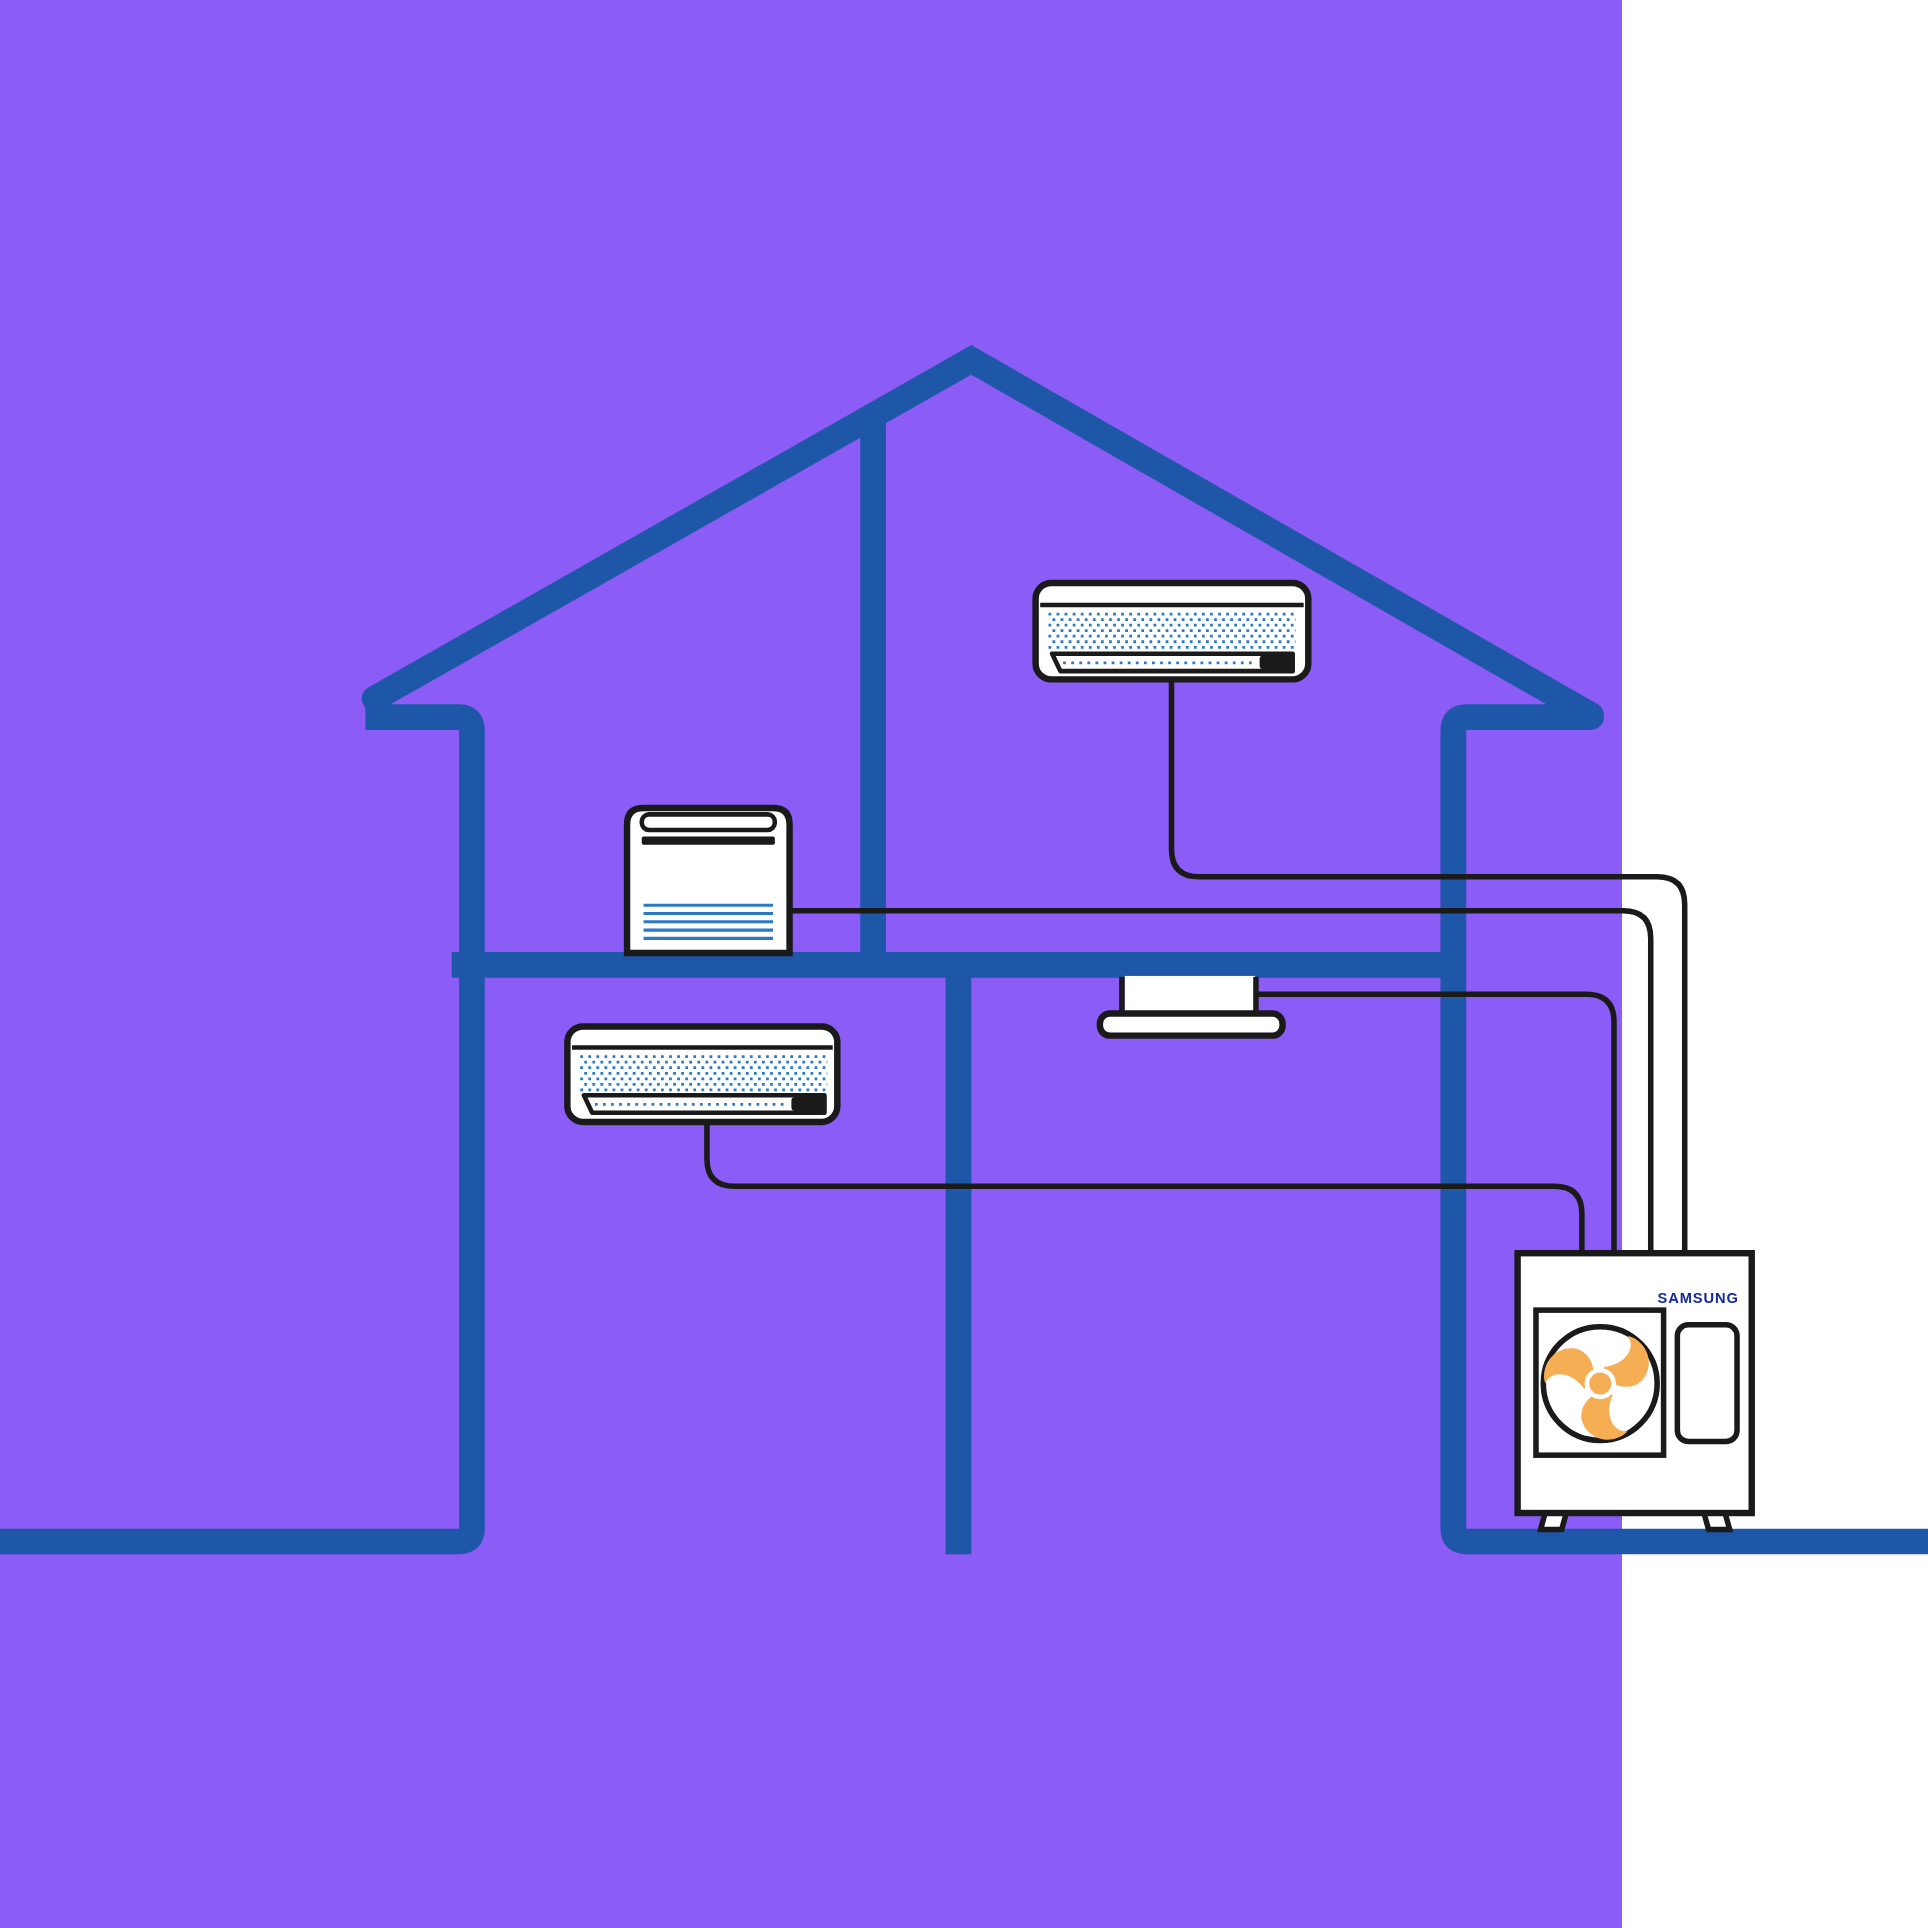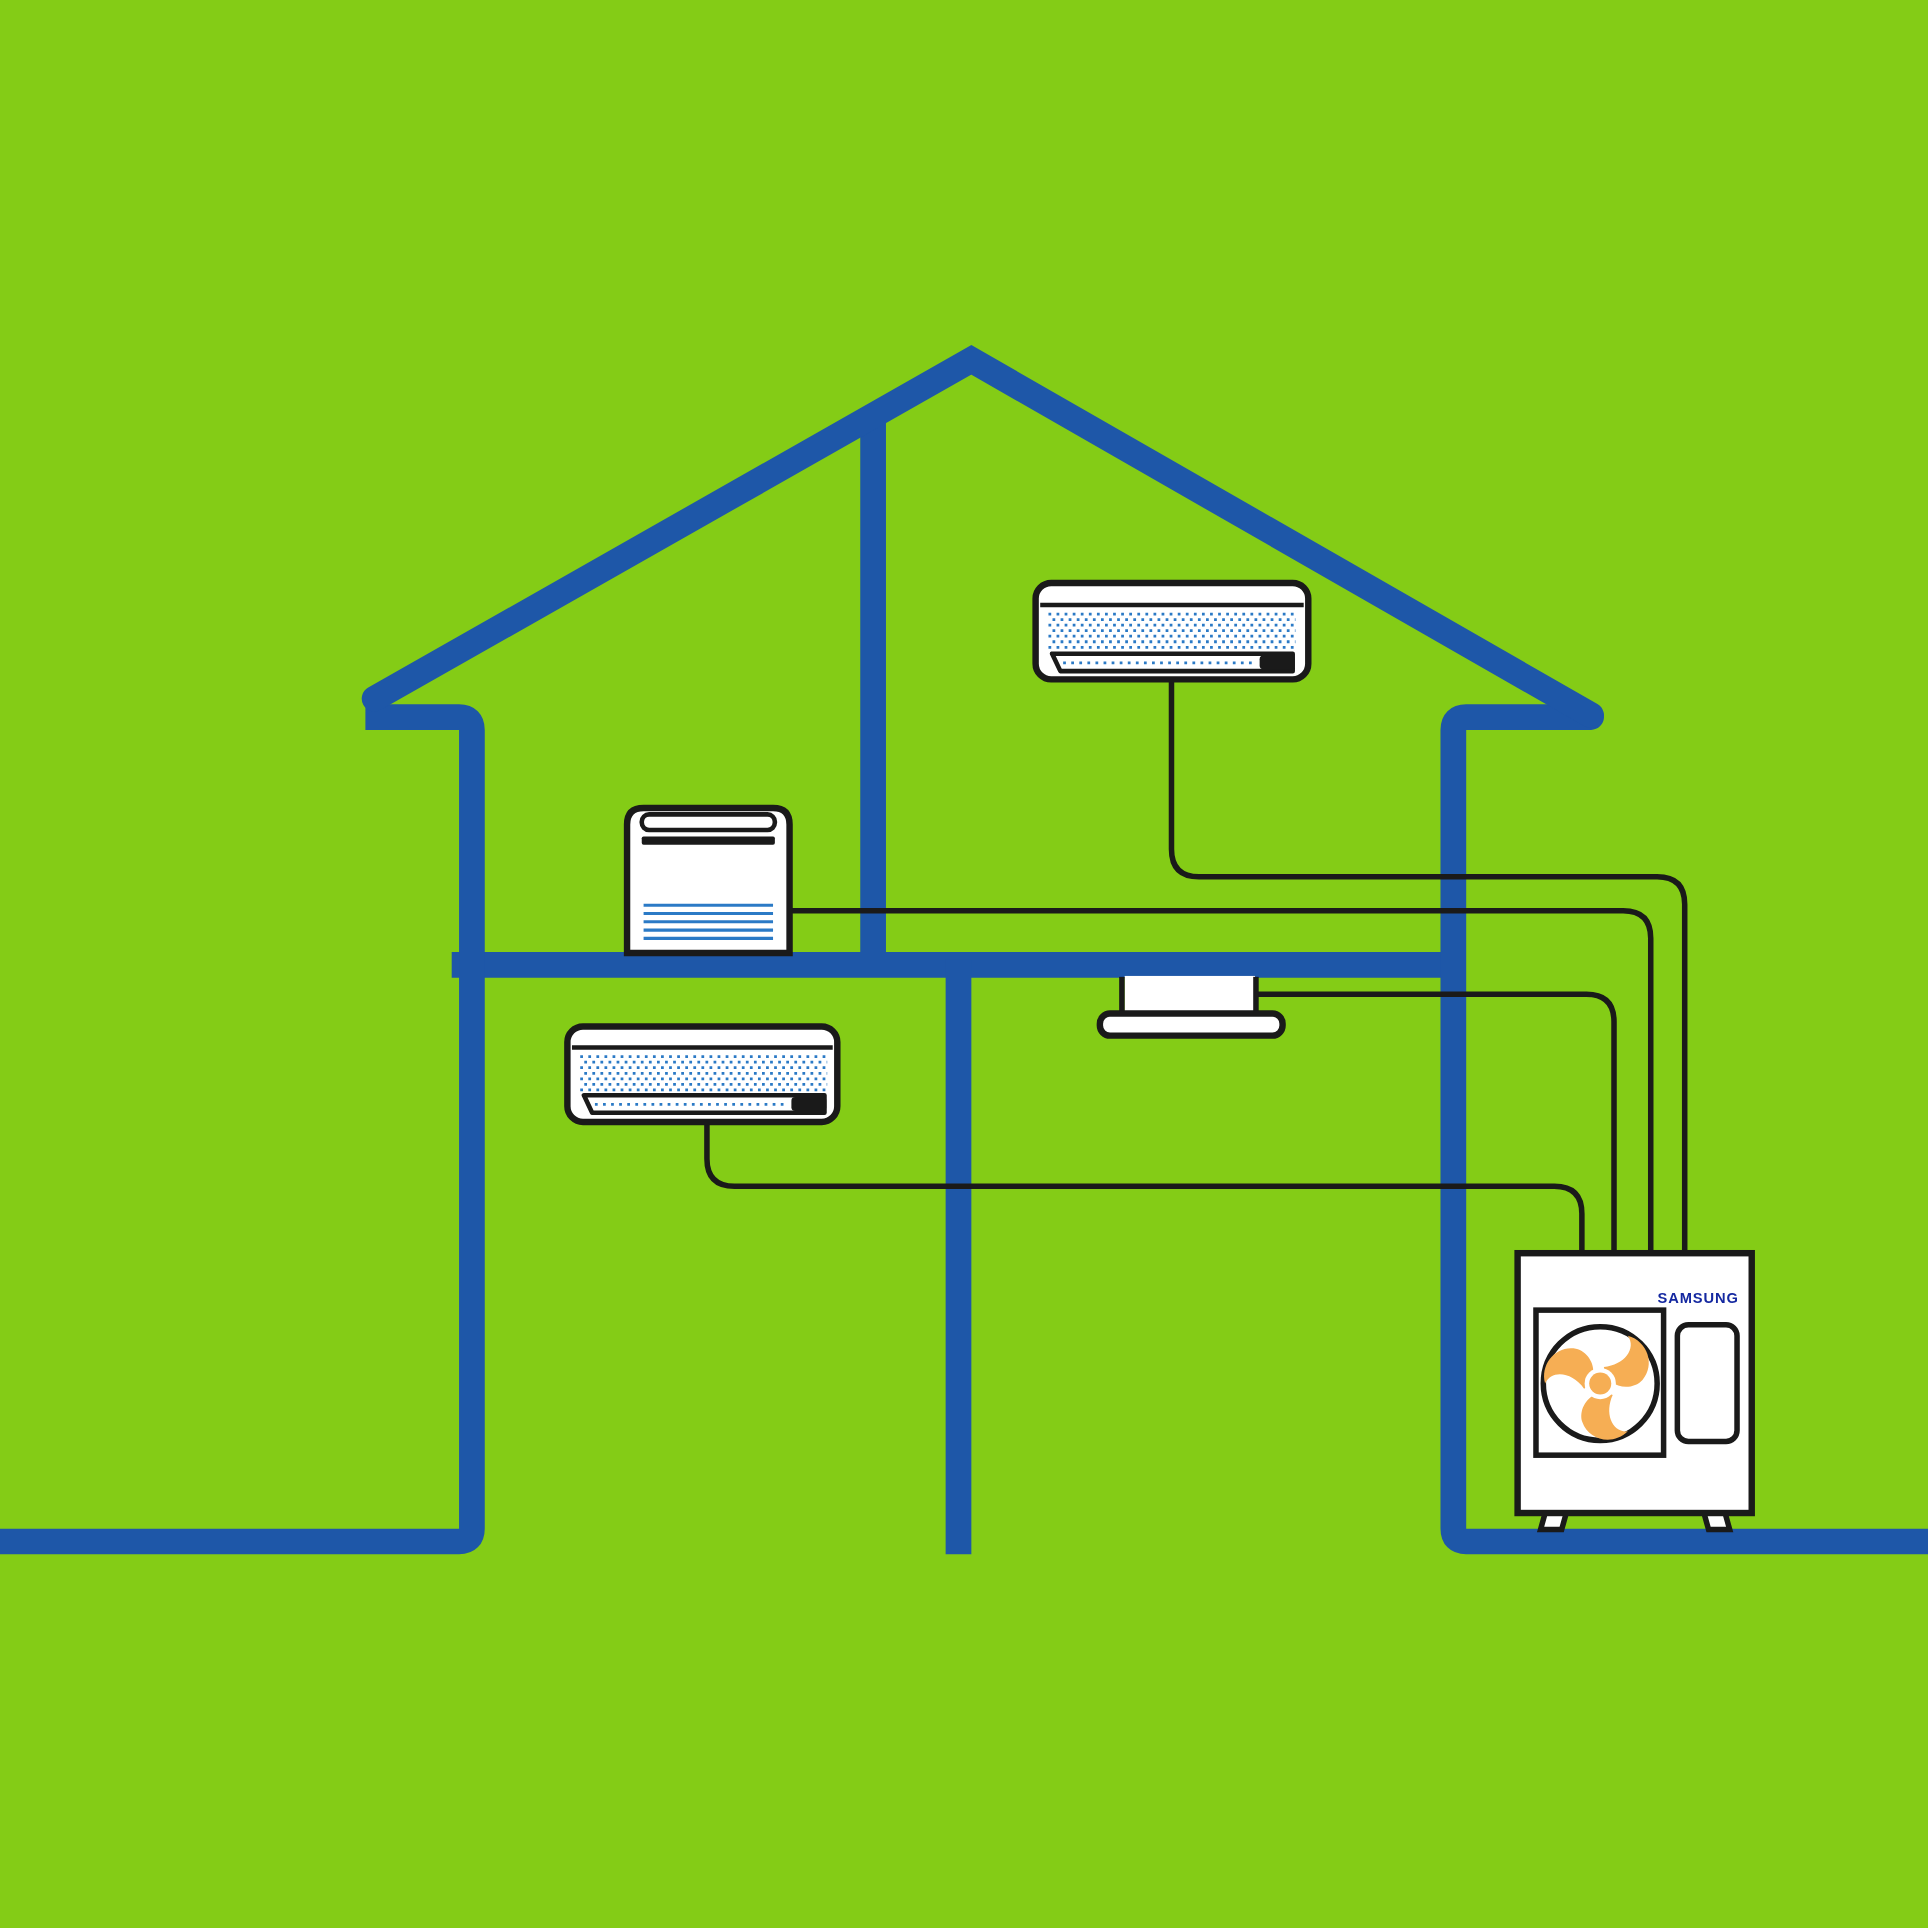--- a/index.html
+++ b/index.html
@@ -3,21 +3,21 @@
 <meta charset="utf-8">
 <style>
   :root{
     --house-blue:#1e57a8;
     --detail-blue:#2b7ac6;
     --fan-orange:#f6ae54;
     --brand-blue:#1428a0;
     --line-black:#1a1a1a;
   }
   html,body{margin:0;padding:0;background:#ffffff;}
-  .stage{width:1928px;height:1928px;background:#84cc16;position:relative;text-align:right;}
+  .stage{width:1622px;height:1928px;background:#8b5cf6;position:relative;text-align:right;}
   svg{display:block;}
   .blue-stroke{stroke:var(--house-blue);stroke-width:28;fill:none;}
   .pipe{stroke:var(--line-black);stroke-width:6;fill:none;}
   .unit-outline{stroke:var(--line-black);stroke-width:7;fill:#ffffff;}
   .unit-outline6{stroke:var(--line-black);stroke-width:6;fill:#ffffff;}
   .unit-inner{stroke:var(--line-black);stroke-width:5;fill:#ffffff;}
   .black-fill{fill:var(--line-black);stroke:none;}
   .dot-row{stroke:var(--detail-blue);stroke-width:3;fill:none;stroke-dasharray:3 5.8;}
   .blue-line{stroke:var(--detail-blue);stroke-width:3.5;fill:none;}
   .fan-blade{fill:var(--fan-orange);stroke:none;}

